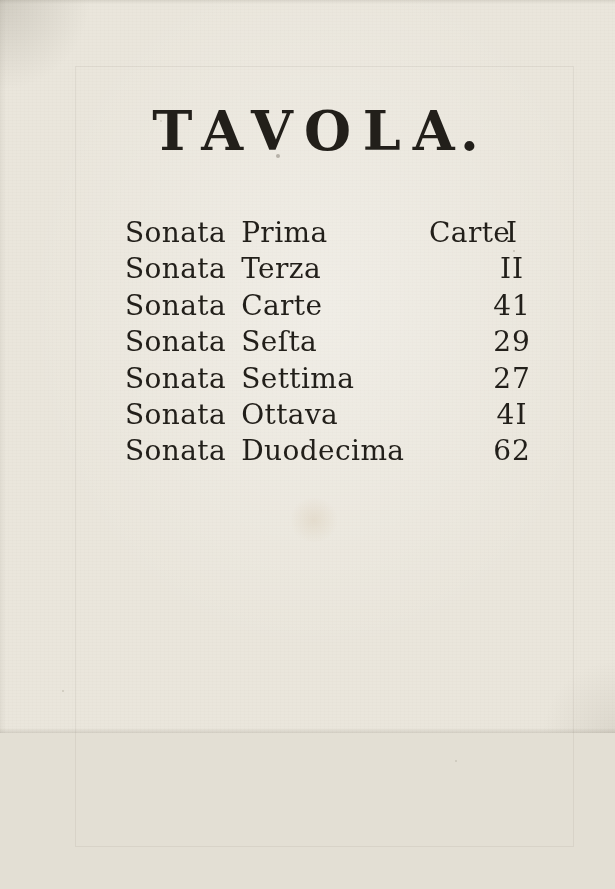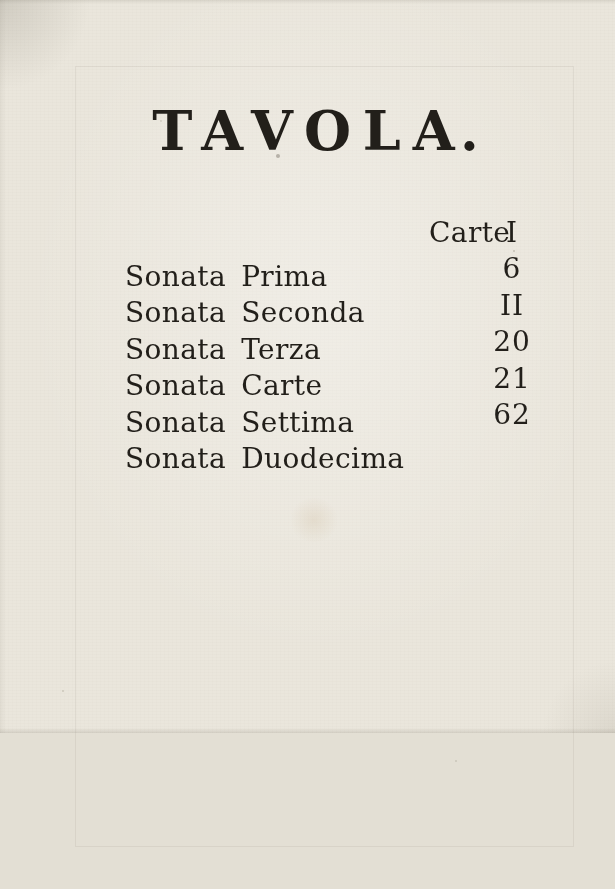--- a/index.html
+++ b/index.html
@@ -53,21 +53,21 @@
   }
   .title-mark{letter-spacing:0;margin-left:-0.12em;}
   .toc{
     position:absolute;left:125px;top:215px;width:412px;
   }
   .row{
     position:relative;height:36.42px;line-height:36.42px;
     font-size:28px;letter-spacing:0.4px;
     white-space:nowrap;
   }
-  .word{display:inline-block;margin-top:44px;}
+  .word{display:inline-block;}
   .name{margin-left:15px;}
   .carte{
     position:absolute;left:304px;top:0;
     font-size:28px;
   }
   .page{
     position:absolute;left:362px;top:0;width:50px;
     text-align:center;font-size:28px;letter-spacing:1px;
   }
 </style>
@@ -82,42 +82,46 @@
   <div class="title"><span>TAVOLA</span><span class="title-mark">.</span></div>
 
   <div class="toc">
 
     <div class="row">
       <span class="word">Sonata</span><span class="word name">Prima</span>
       <span class="carte">Carte</span>
       <span class="page">I</span>
     </div>
 
-    <div class="row">
-      <span class="word">Sonata</span><span class="word name">Seconda</span>
-      <span class="page">6</span>
-    </div>
 
     <div class="row">
       <span class="word">Sonata</span><span class="word name">Terza</span>
       <span class="page">II</span>
     </div>
 
 
     <div class="row">
       <span class="word">Sonata</span><span class="word name">Carte</span>
-      <span class="page">20</span>
+      <span class="page">41</span>
     </div>
 
+    <div class="row">
+      <span class="word">Sonata</span><span class="word name">Seſta</span>
+      <span class="page">29</span>
+    </div>
 
     <div class="row">
       <span class="word">Sonata</span><span class="word name">Settima</span>
-      <span class="page">21</span>
+      <span class="page">27</span>
     </div>
 
+    <div class="row">
+      <span class="word">Sonata</span><span class="word name">Ottava</span>
+      <span class="page">4I</span>
+    </div>
 
 
 
 
     <div class="row">
       <span class="word">Sonata</span><span class="word name">Duodecima</span>
       <span class="page">62</span>
     </div>
 
   </div>

